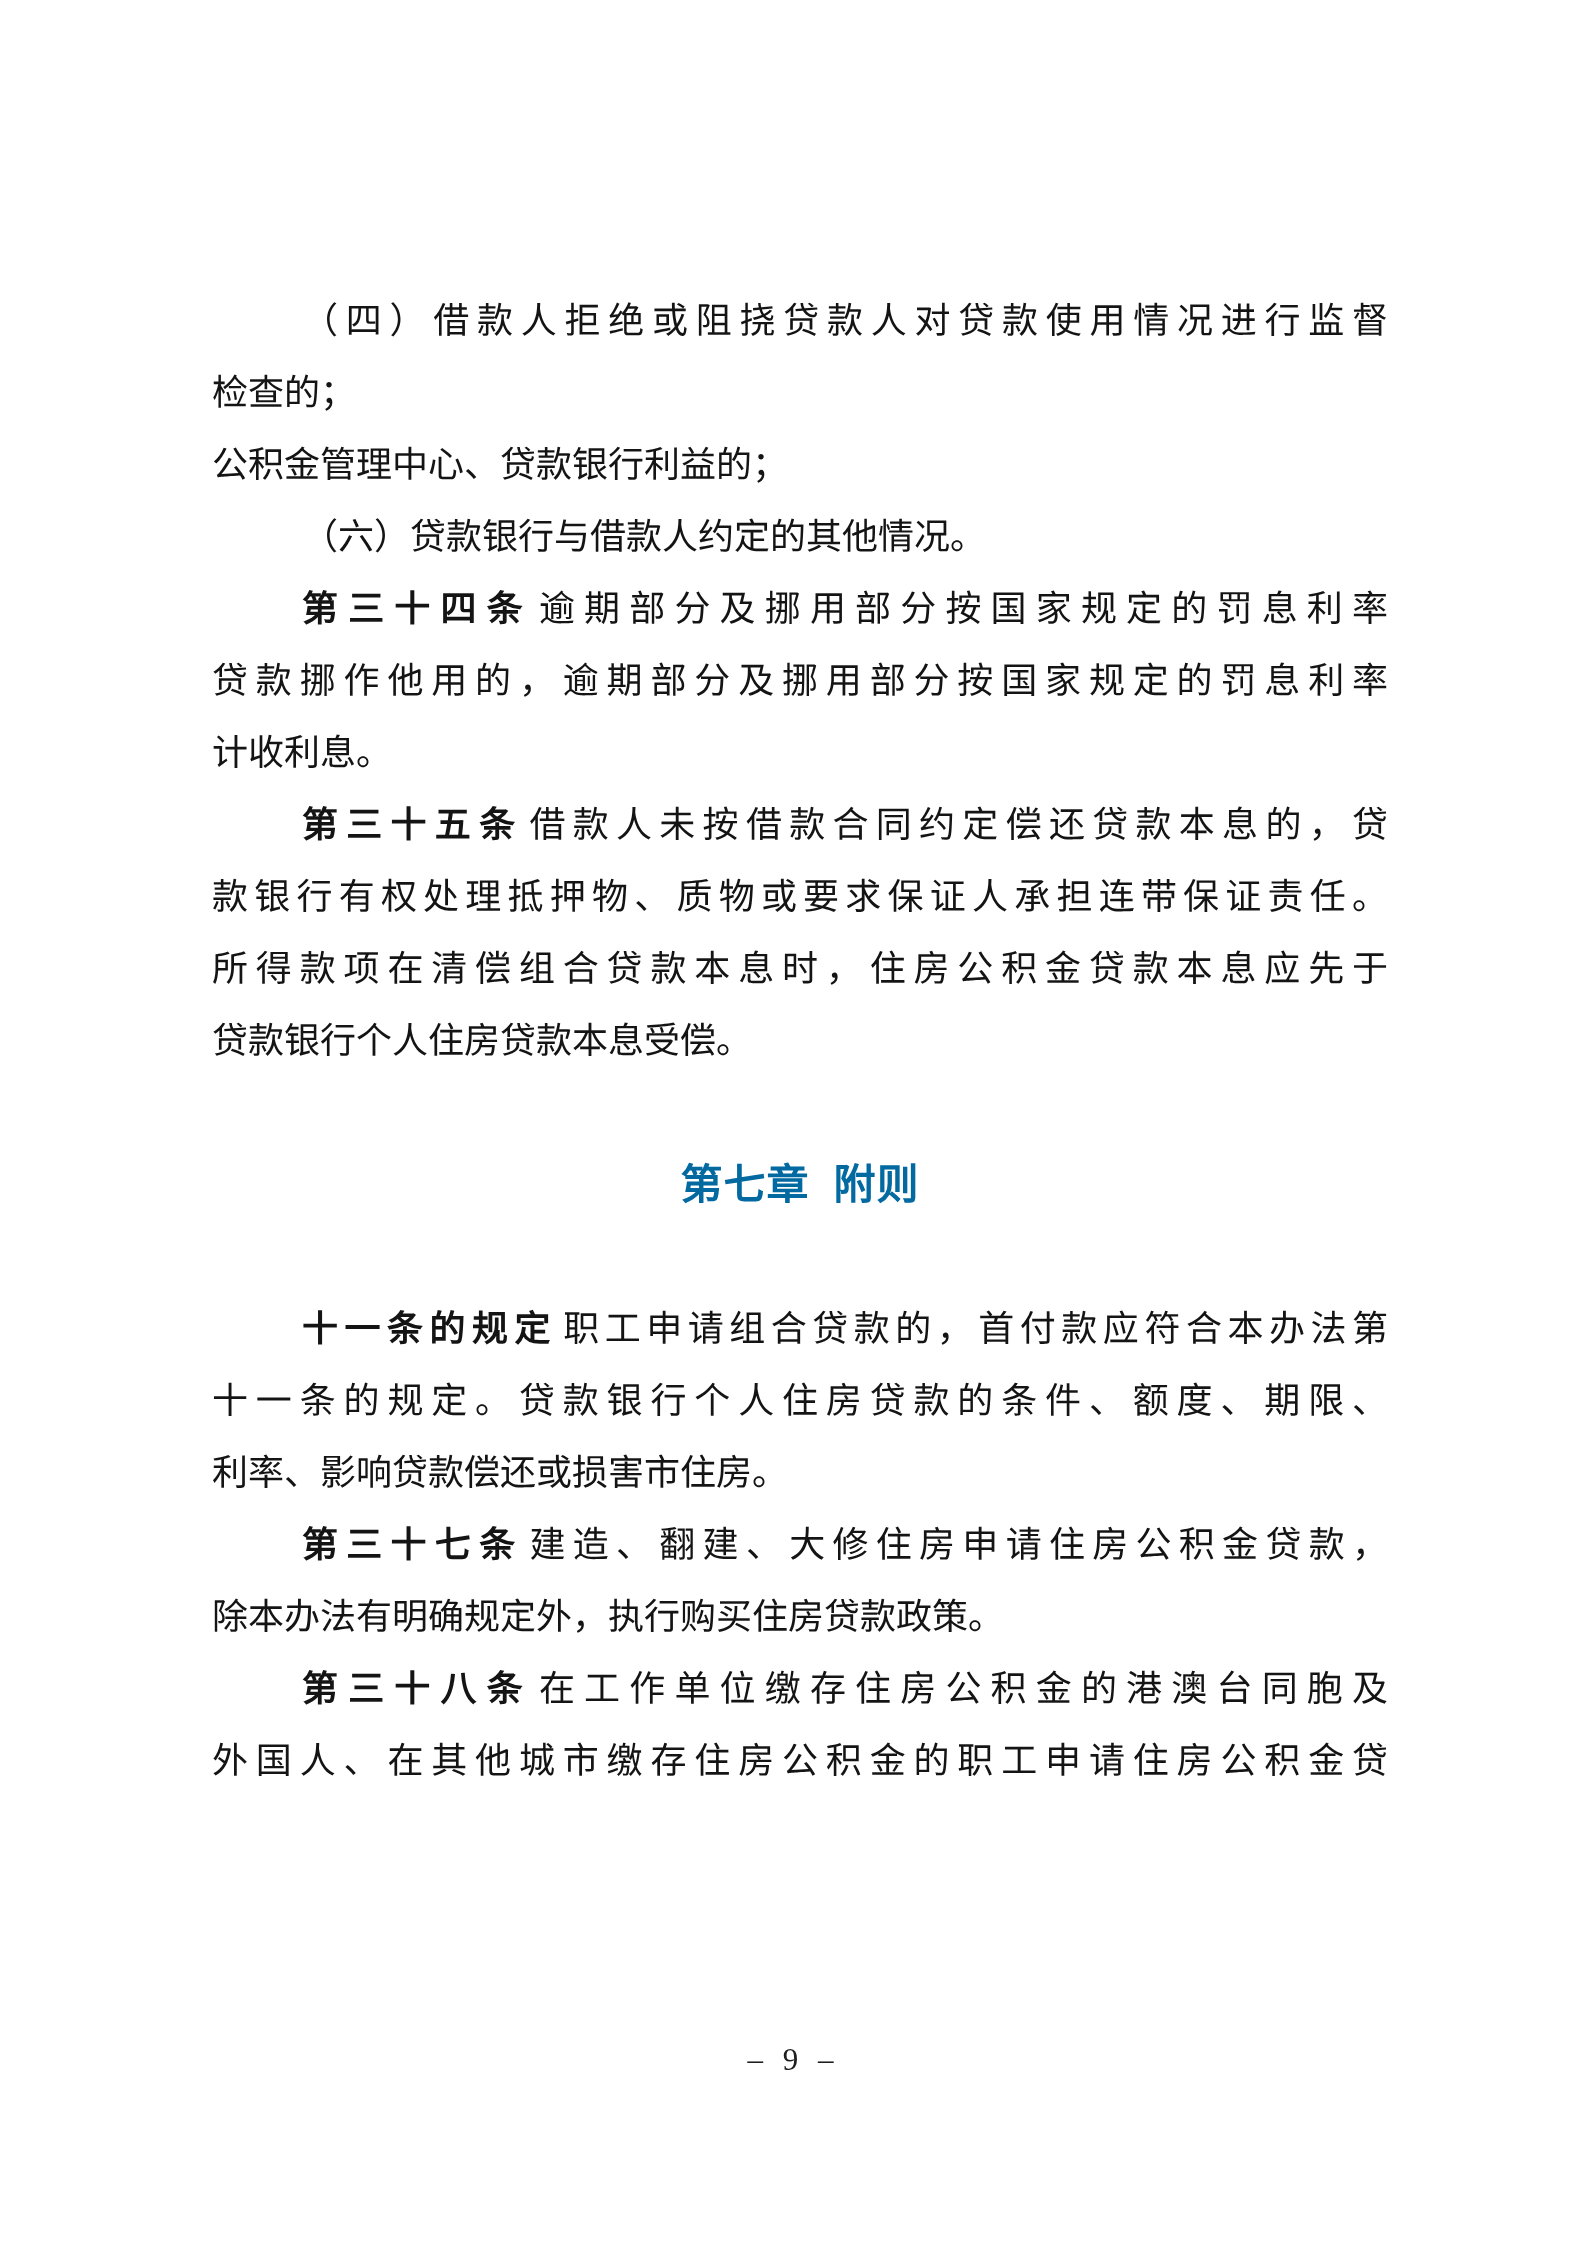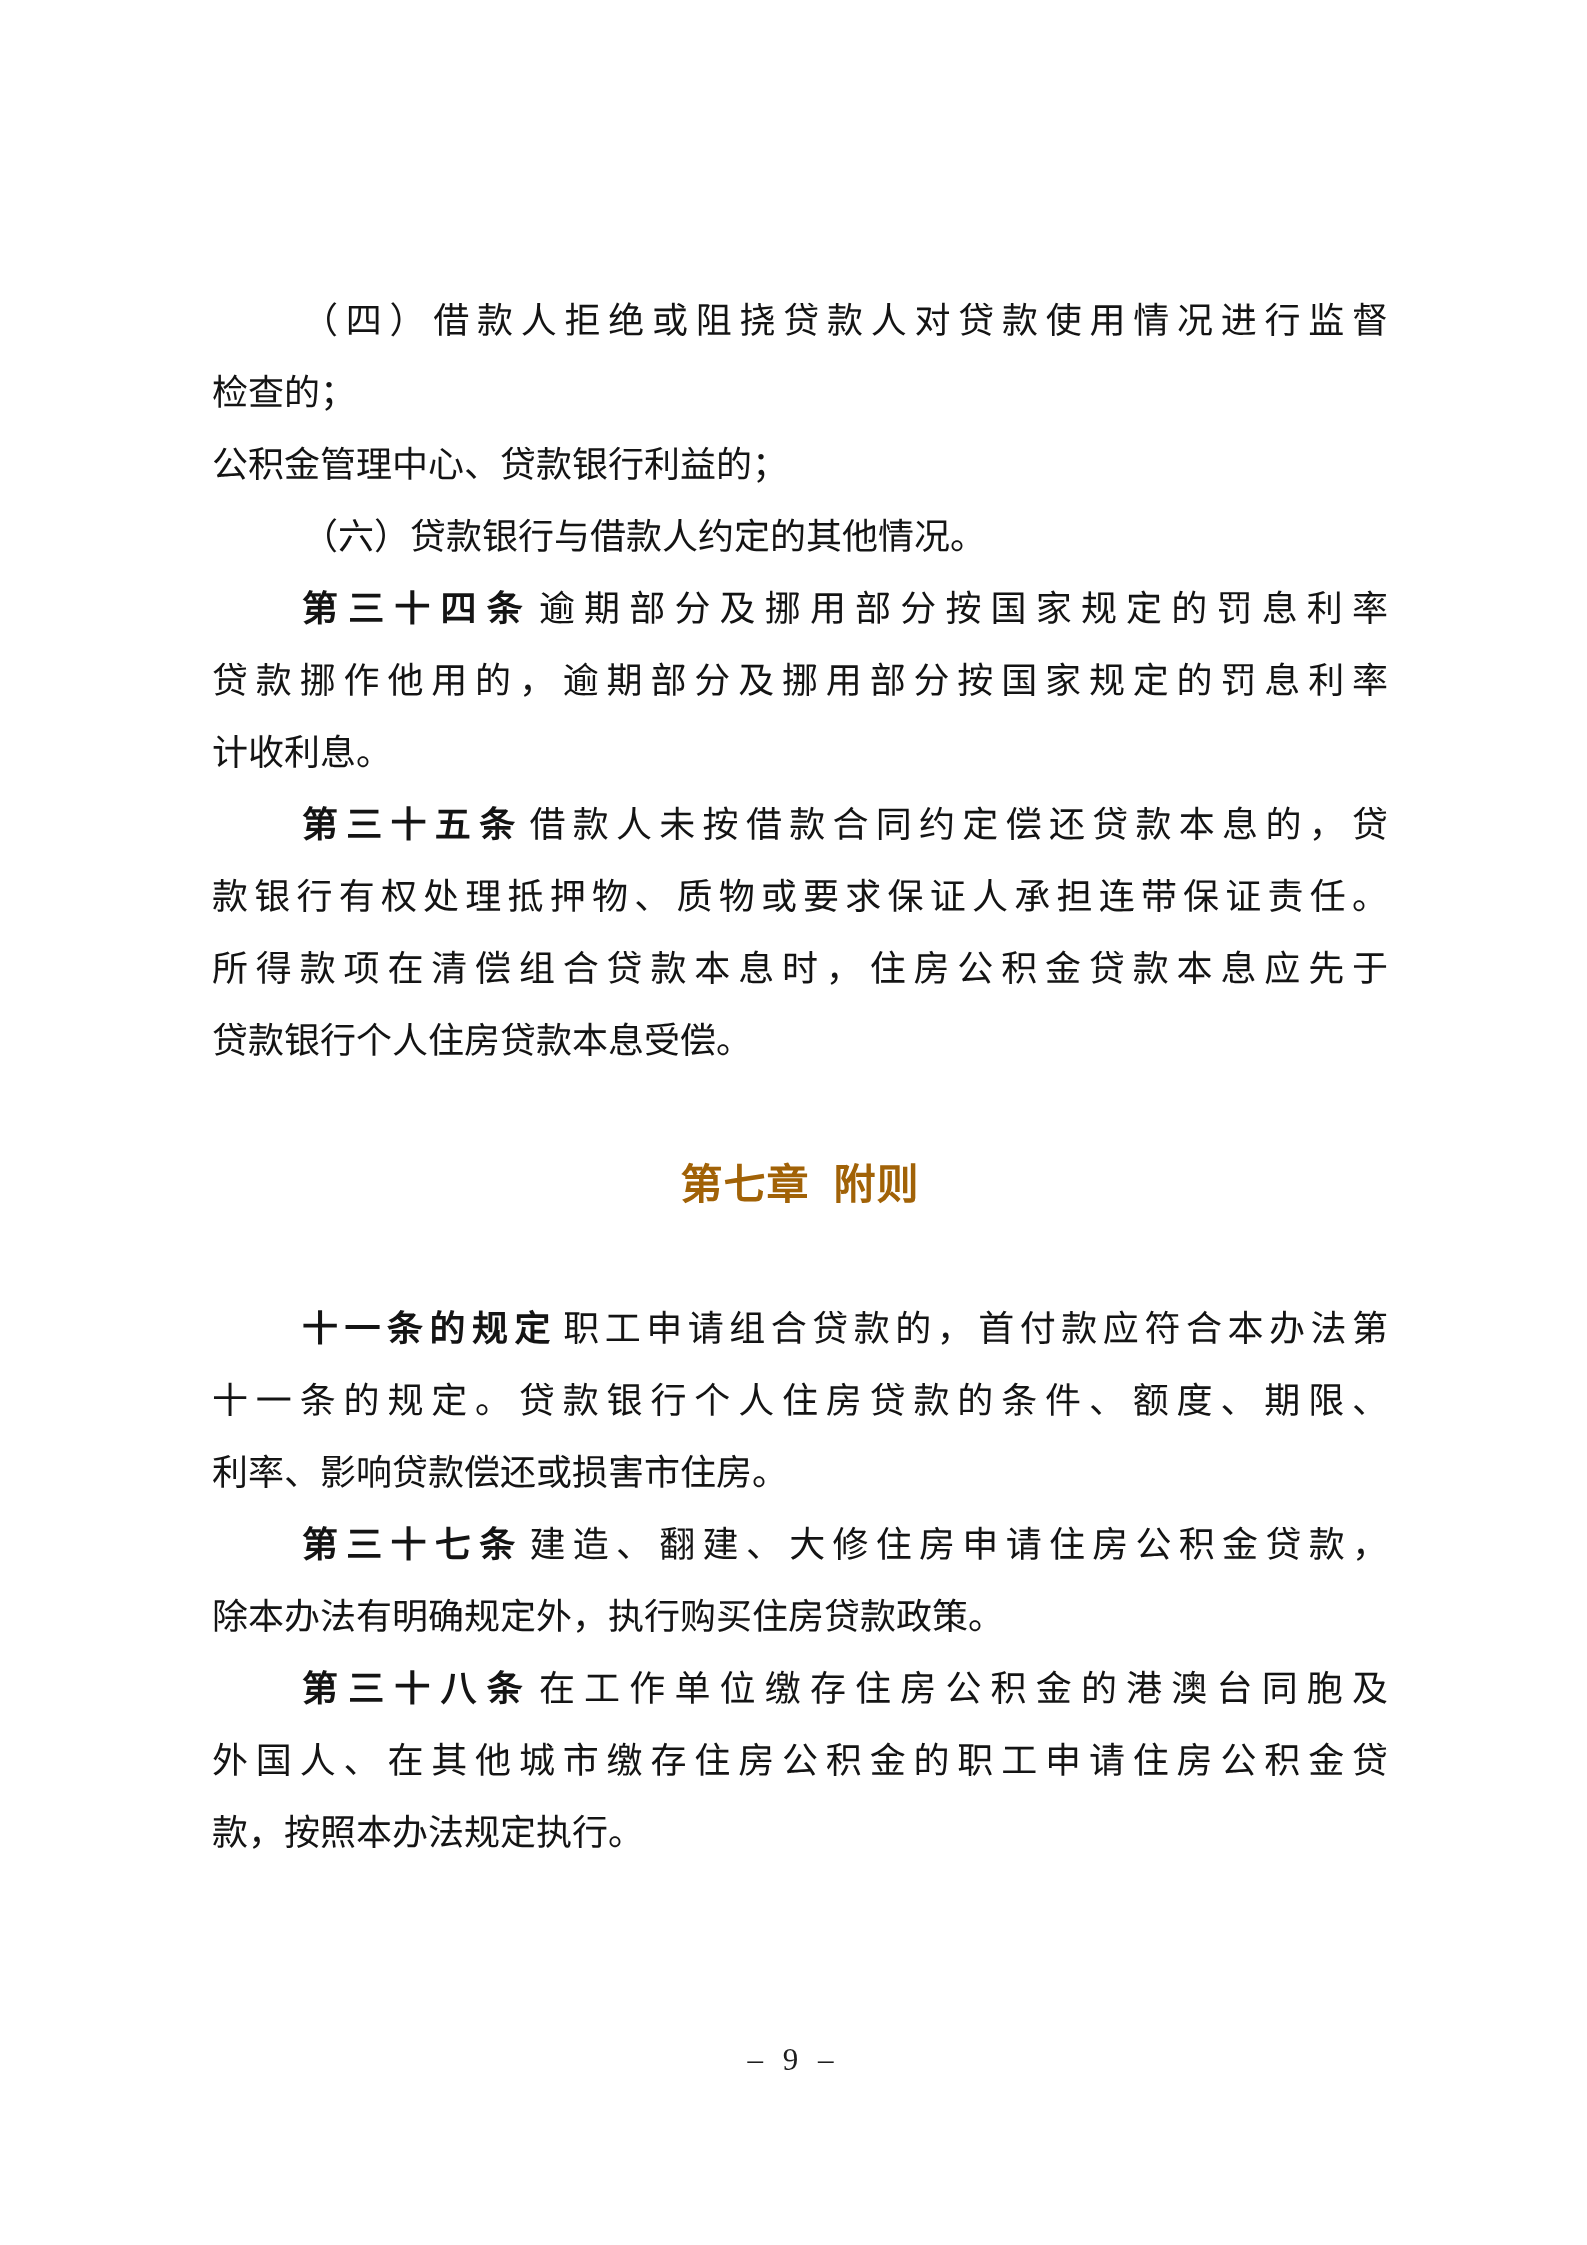--- a/index.html
+++ b/index.html
@@ -35,21 +35,21 @@
     margin-right: 6px;
   }
   .chapter {
     height: 72px;
     line-height: 72px;
     margin: 72px 0;
     text-align: center;
     font-size: 42px;
     font-weight: bold;
     font-family: "Liberation Sans", "DejaVu Sans", sans-serif;
-    color: #a16207;
+    color: #0369a1;
     letter-spacing: 1px;
   }
   .chapter .num { margin-right: 24px; }
   .page-footer {
     position: absolute;
     left: 0;
     top: 2038px;
     width: 100%;
     text-align: center;
     font-family: "Liberation Serif", "DejaVu Serif", serif;
@@ -85,18 +85,17 @@
 
     <div class="line indent full"><span class="kw">十一条的规定</span><span>职工申请组合贷款的，首付款应符合本办法第</span></div>
     <div class="line full"><span>十一条的规定。贷款银行个人住房贷款的条件、额度、期限、</span></div>
     <div class="line"><span>利率、影响贷款偿还或损害市住房。</span></div>
 
     <div class="line indent full"><span class="kw">第三十七条</span><span>建造、翻建、大修住房申请住房公积金贷款，</span></div>
     <div class="line"><span>除本办法有明确规定外，执行购买住房贷款政策。</span></div>
 
     <div class="line indent full"><span class="kw">第三十八条</span><span>在工作单位缴存住房公积金的港澳台同胞及</span></div>
     <div class="line full"><span>外国人、在其他城市缴存住房公积金的职工申请住房公积金贷</span></div>
-    <div class="line"><span>款，按照本办法规定执行。</span></div>
 
   </div>
 
   <div class="page-footer">– 9 –</div>
 </div>
 
 </body></html>

